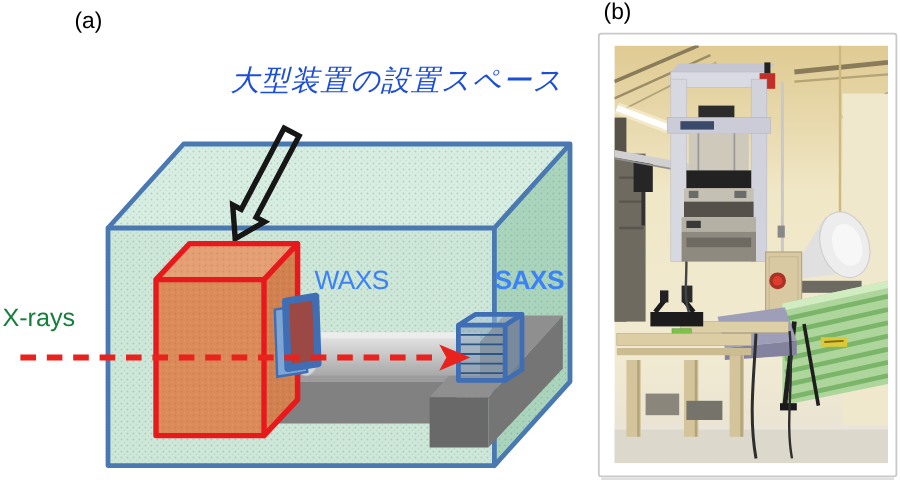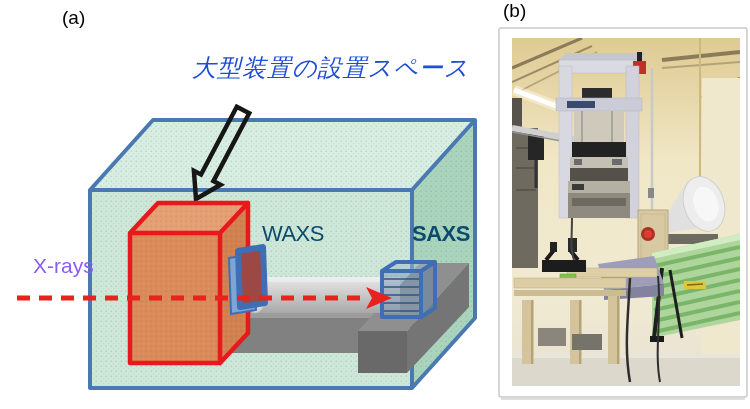--- a/index.html
+++ b/index.html
@@ -3,22 +3,22 @@
 <meta charset="utf-8">
 <style>
   html,body{margin:0;padding:0;background:#ffffff;}
   body{
     width:750px;height:409px;position:relative;overflow:hidden;
     font-family:"Liberation Sans","DejaVu Sans",sans-serif;color:#1a1a1a;
   }
   .lbl{position:absolute;white-space:nowrap;line-height:1;}
   .panel-letter{font-size:19px;color:#000;}
   .jp-title{font-size:24px;letter-spacing:1px;color:#1d4ed8;font-style:italic;}
-  .xrays{font-size:21px;color:#8b5cf6;margin-left:31px;}
-  .det-label{font-size:22px;color:#0c4a6e;letter-spacing:-0.5px;}
+  .xrays{font-size:21px;color:#15803d;}
+  .det-label{font-size:22px;color:#3b82f6;letter-spacing:-0.5px;}
   svg{position:absolute;left:0;top:0;}
 </style>
 </head>
 <body>
 
 <svg width="750" height="409" viewBox="0 0 750 409">
   <defs>
     <pattern id="texG" width="5" height="5" patternUnits="userSpaceOnUse">
       <circle cx="1.2" cy="1.2" r="0.8" fill="rgba(70,140,105,0.28)"></circle>
       <circle cx="3.7" cy="3.7" r="0.8" fill="rgba(120,180,150,0.22)"></circle>

